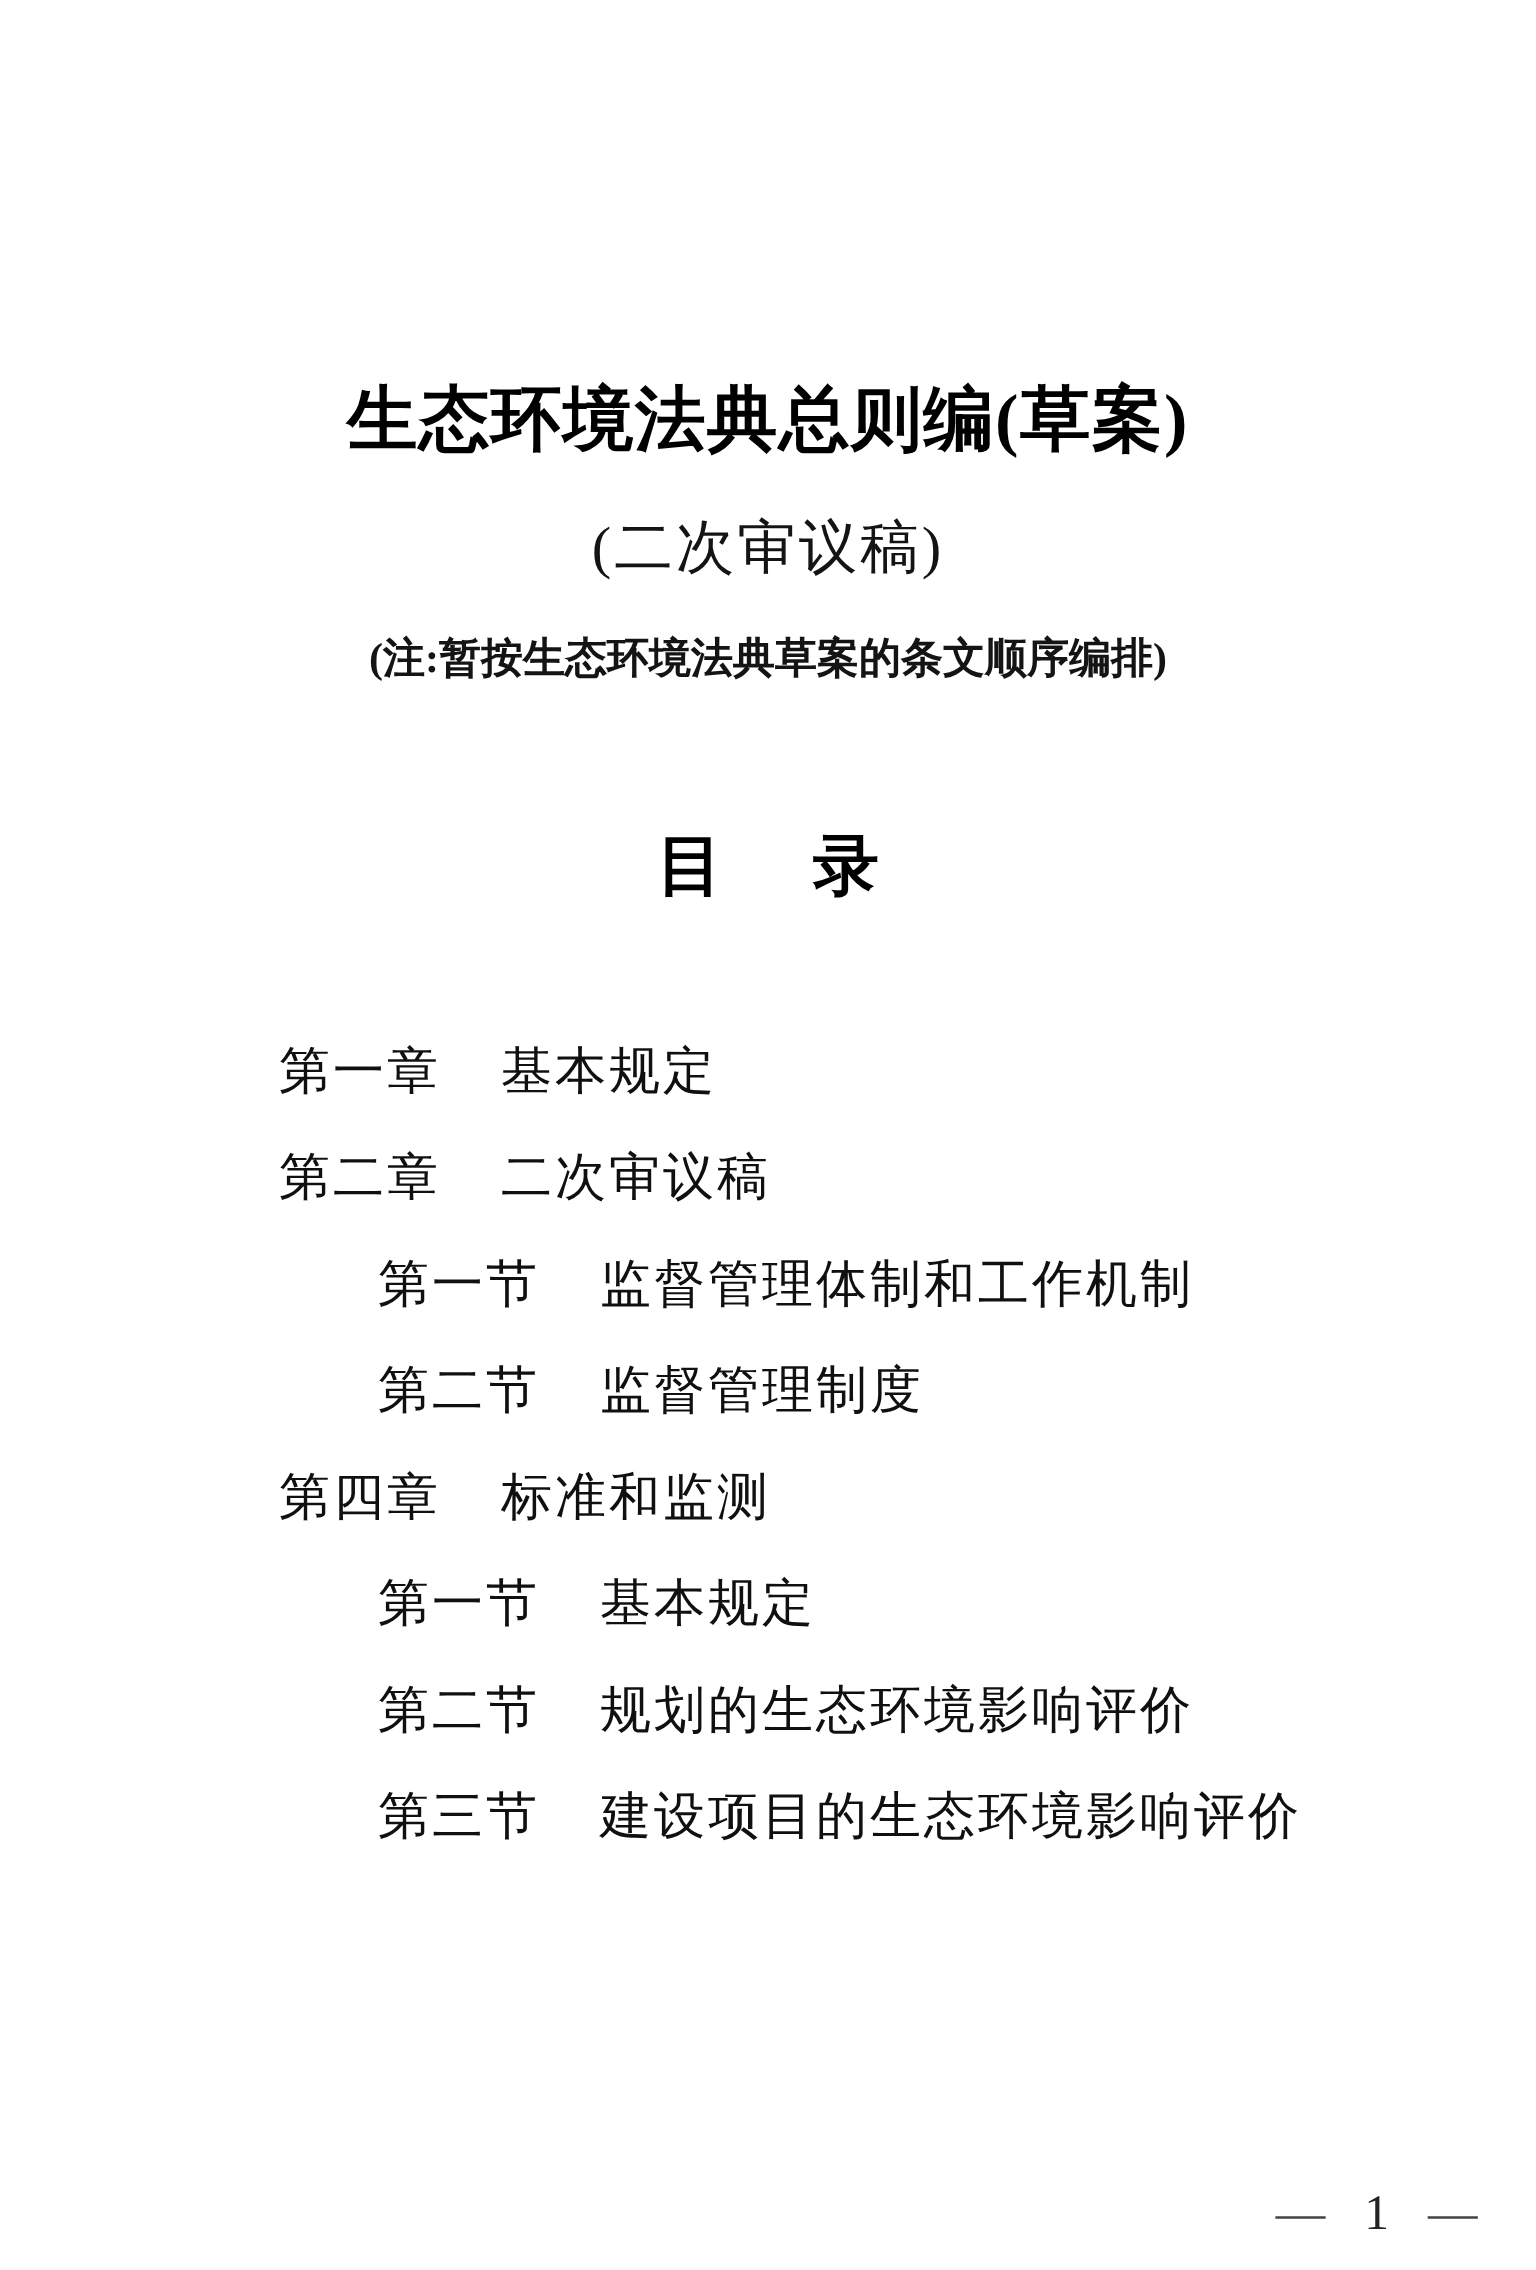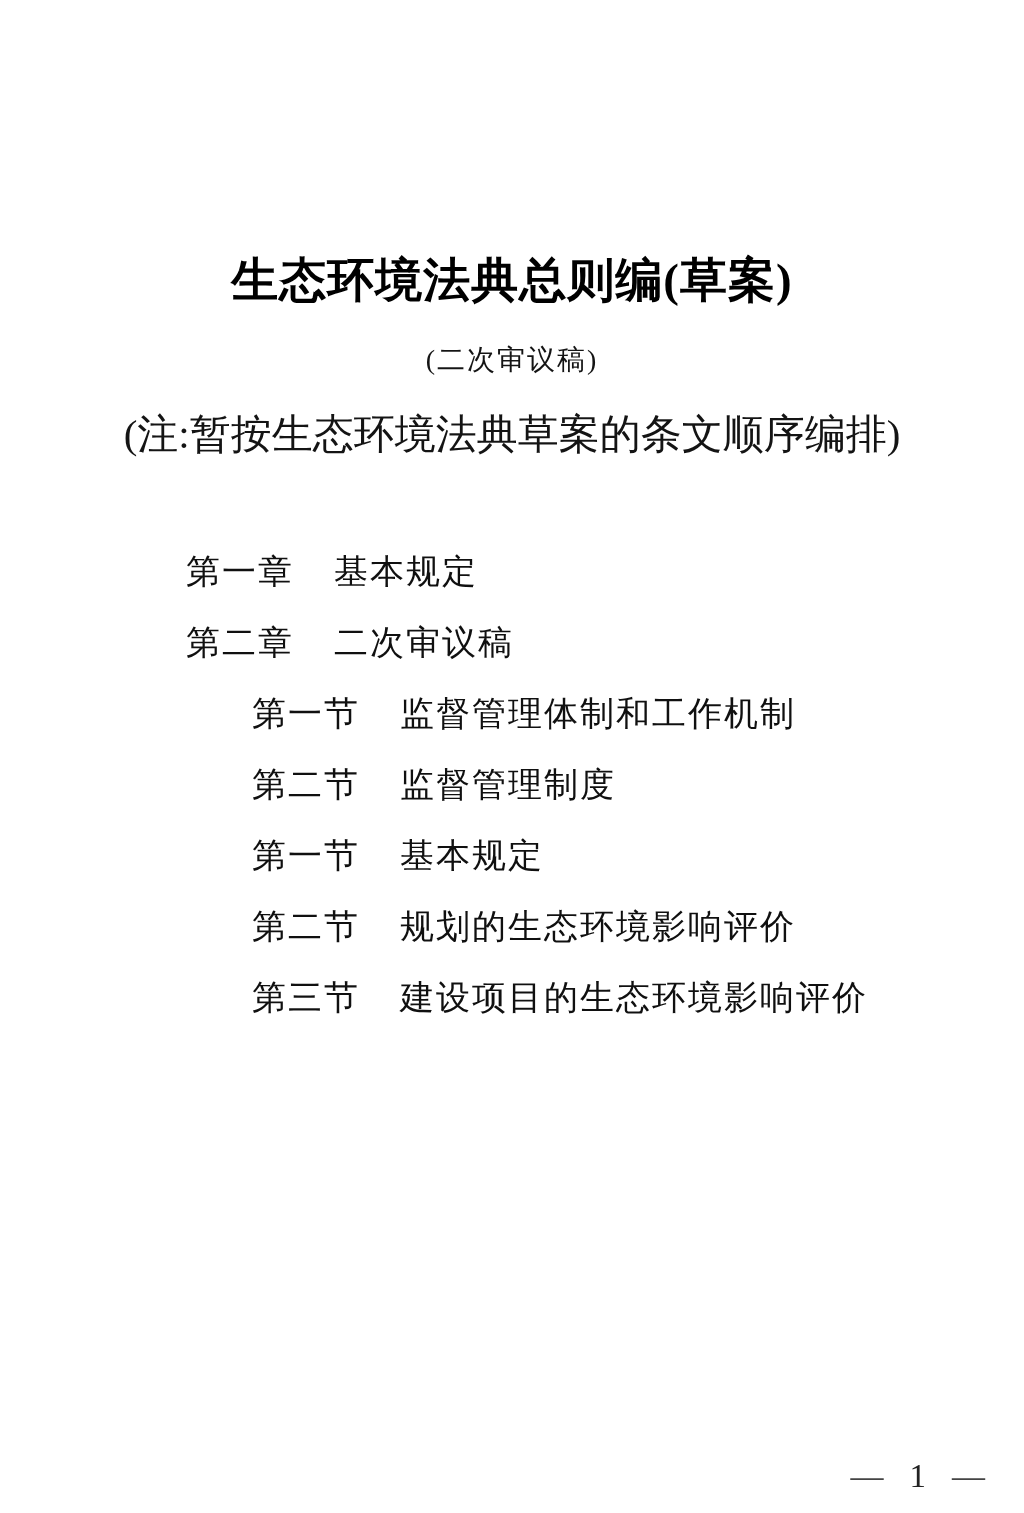--- a/index.html
+++ b/index.html
@@ -22,31 +22,32 @@
     font-size: 47px;
     line-height: 1.15;
     font-weight: bold;
     color: #000000;
     letter-spacing: 1px;
     font-family: "Liberation Serif", "DejaVu Serif", serif;
   }
   .doc-subtitle {
     margin-top: 37px;
     text-align: center;
-    font-size: 28px;
+    font-size: 39px;
     line-height: 1.15;
     letter-spacing: 2px;
     color: #141414;
   }
   .doc-note {
     margin-top: 35px;
     text-align: center;
-    font-size: 41px;
+    font-size: 28px;
     line-height: 1.15;
     color: #141414;
+    font-weight: bold;
   }
   .toc-heading {
     margin: 99px 0 0 0;
     text-align: center;
     font-size: 44px;
     line-height: 1.05;
     font-weight: bold;
     color: #000000;
     font-family: "Liberation Sans", "DejaVu Sans", sans-serif;
   }
@@ -84,26 +85,28 @@
 <body>
 
 <div class="page">
 
   <h1 class="doc-title">生态环境法典总则编(草案)</h1>
 
   <div class="doc-subtitle">(二次审议稿)</div>
 
   <div class="doc-note">(注:暂按生态环境法典草案的条文顺序编排)</div>
 
+  <h2 class="toc-heading"><span>目</span><span class="gap"></span><span>录</span></h2>
 
   <nav class="toc">
     <div class="toc-row chapter"><span class="toc-label">第一章</span><span class="toc-title">基本规定</span></div>
     <div class="toc-row chapter"><span class="toc-label">第二章</span><span class="toc-title">二次审议稿</span></div>
     <div class="toc-row section"><span class="toc-label">第一节</span><span class="toc-title">监督管理体制和工作机制</span></div>
     <div class="toc-row section"><span class="toc-label">第二节</span><span class="toc-title">监督管理制度</span></div>
+    <div class="toc-row chapter"><span class="toc-label">第四章</span><span class="toc-title">标准和监测</span></div>
     <div class="toc-row section"><span class="toc-label">第一节</span><span class="toc-title">基本规定</span></div>
     <div class="toc-row section"><span class="toc-label">第二节</span><span class="toc-title">规划的生态环境影响评价</span></div>
     <div class="toc-row section"><span class="toc-label">第三节</span><span class="toc-title">建设项目的生态环境影响评价</span></div>
   </nav>
 
   <div class="footer">
     <span class="dash">—</span>
     <span class="page-num">1</span>
     <span class="dash">—</span>
   </div>

